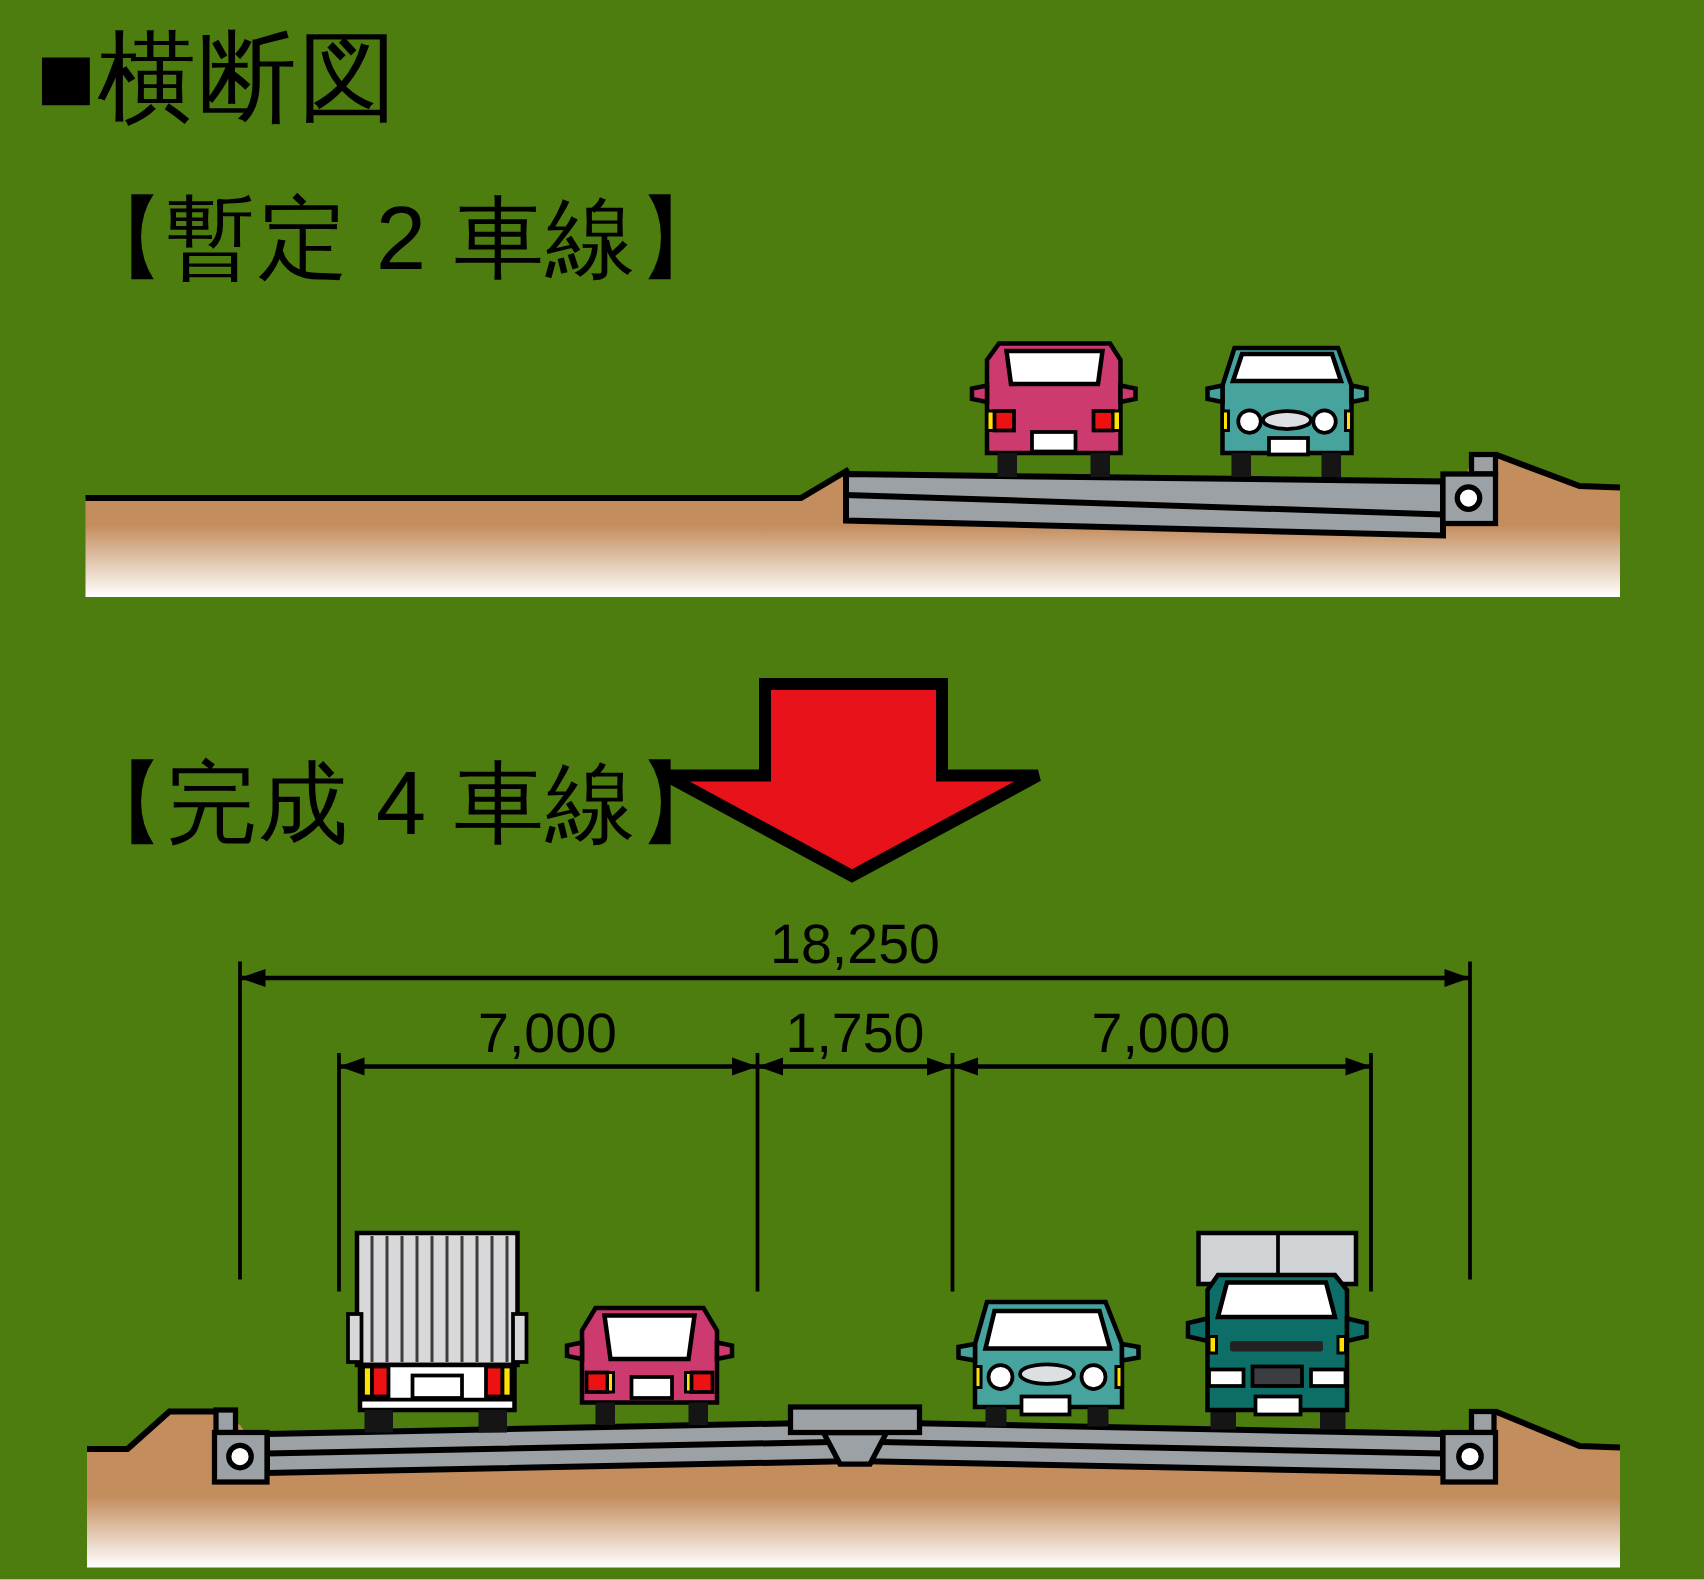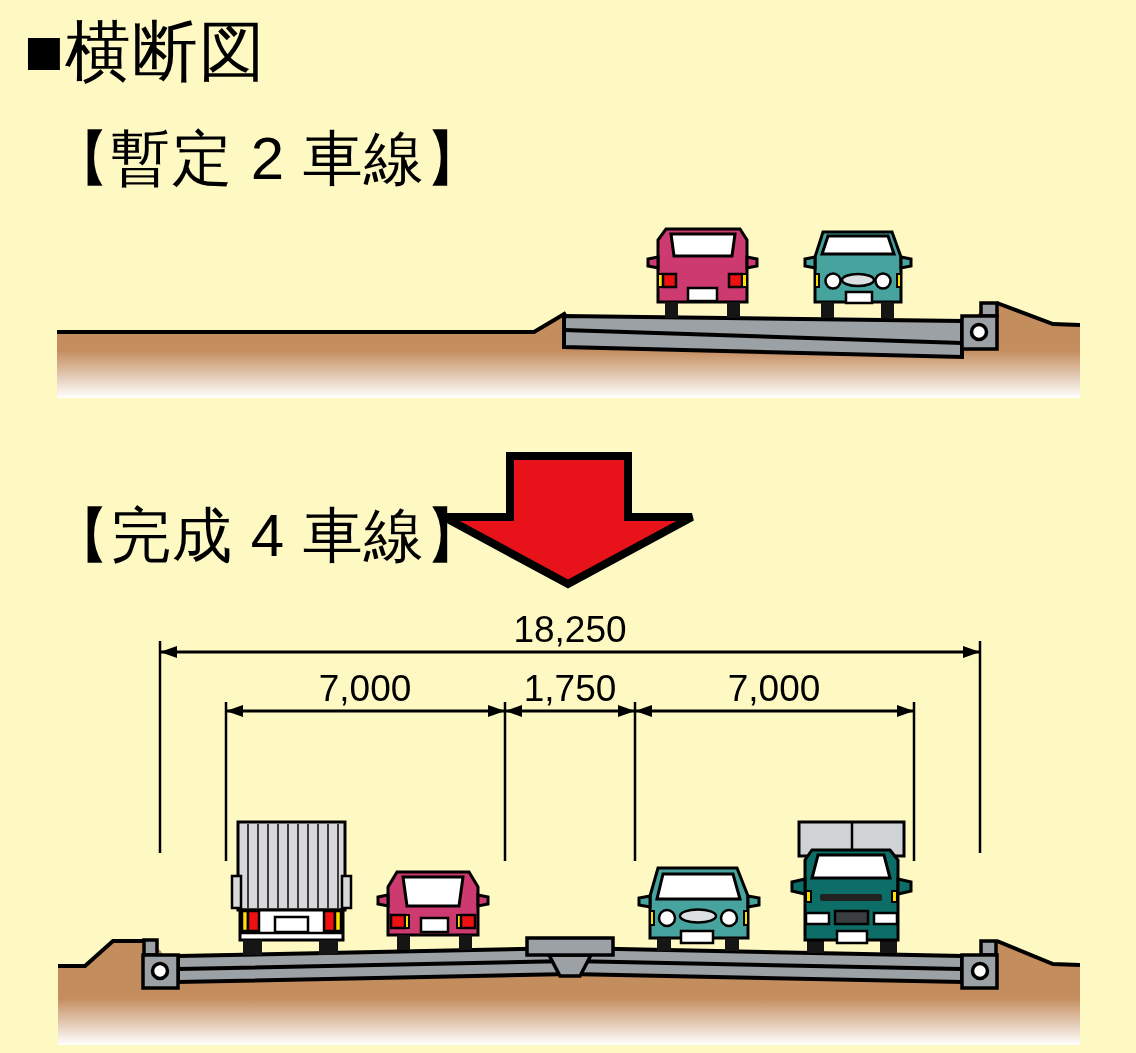--- a/index.html
+++ b/index.html
@@ -1,16 +1,16 @@
 <!DOCTYPE html>
 <html><head>
 <meta charset="utf-8">
 <style>
   html,body{margin:0;padding:0;background:#ffffff;}
-  .canvas{position:relative;width:1136px;height:1053px;background:#fef9c3;overflow:hidden;
+  .canvas{position:relative;width:1136px;height:1053px;background:#4d7c0f;overflow:hidden;
           font-family:"Liberation Sans","DejaVu Sans",sans-serif;}
   svg{display:block;}
   text{font-family:"Liberation Sans","DejaVu Sans",sans-serif;fill:#000;}
   .jp{font-weight:500;letter-spacing:1px;}
   .dim{font-weight:400;}
 </style>
 </head>
 <body>
 
 <div class="canvas">

